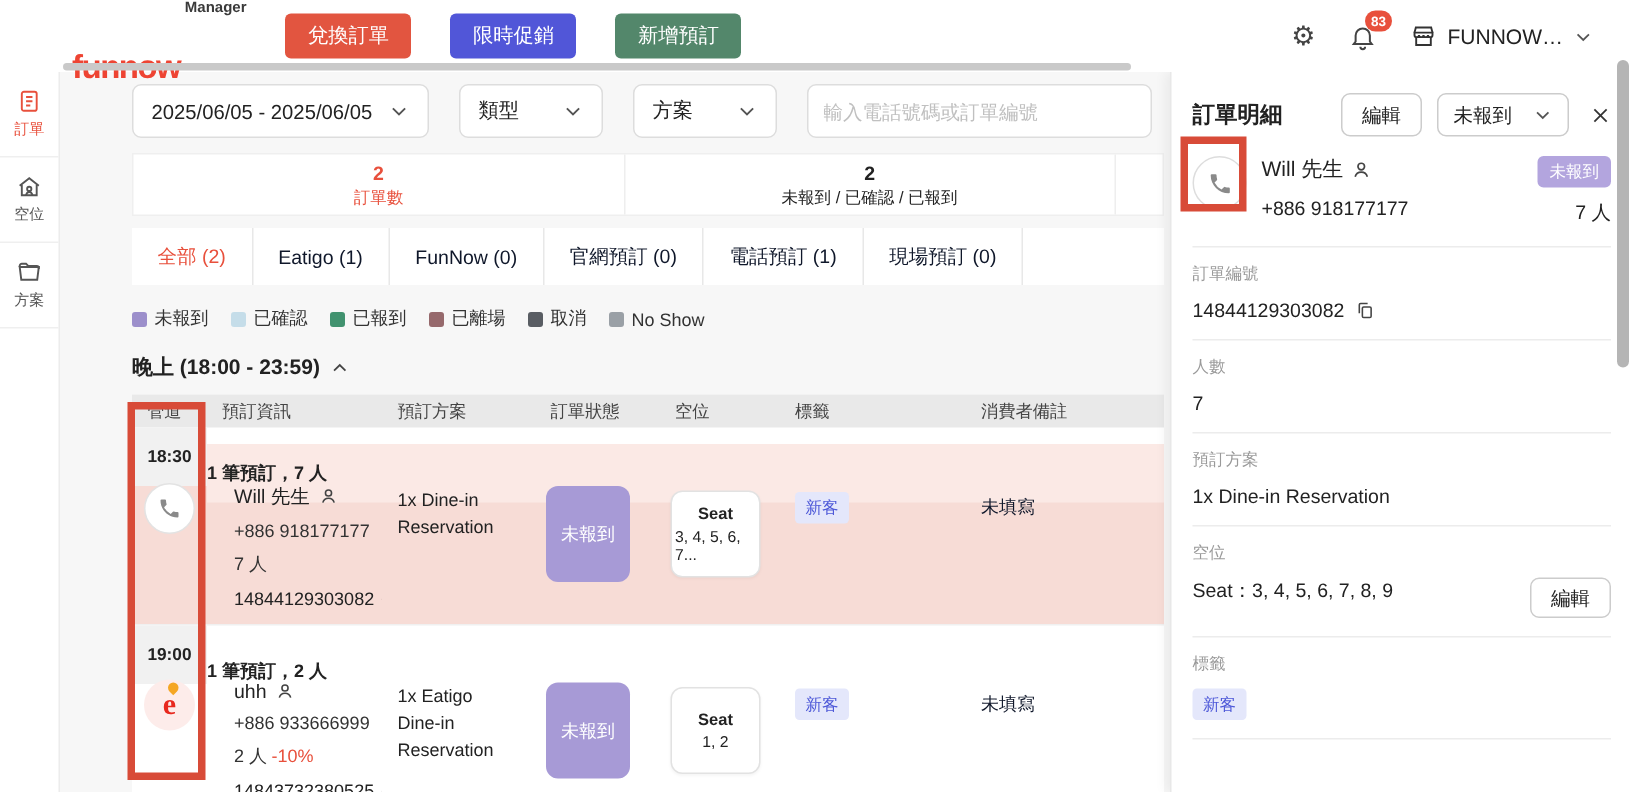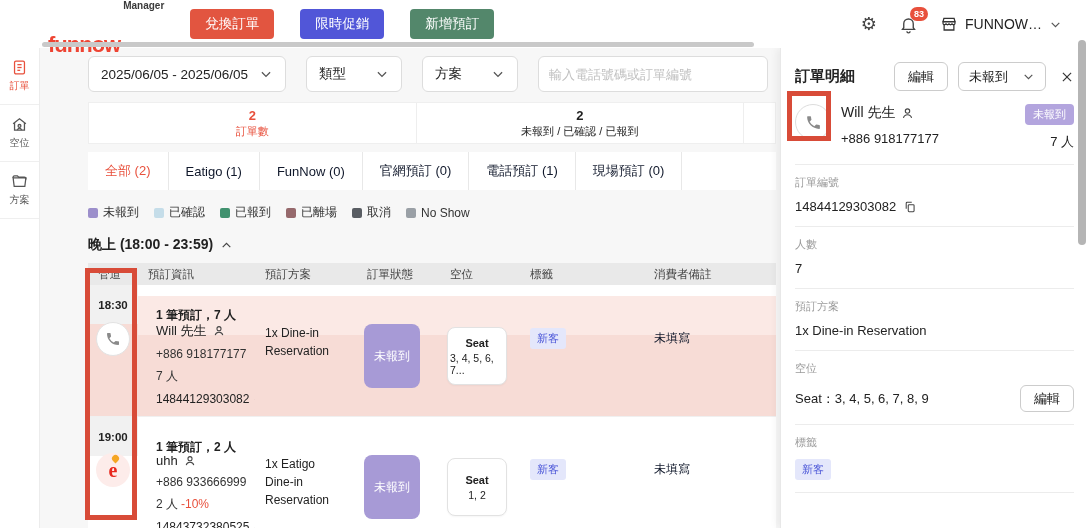--- a/index.html
+++ b/index.html
@@ -57,21 +57,21 @@
 
   .section-title { margin-top:15px; font-size:14px; font-weight:bold; color:#222; display:flex; align-items:center; gap:7px; }
 
   
   .tbl { margin-top:9px; width:688px; background:#fff; font-size:12px; }
   .tr { display:grid; grid-template-columns:50px 117px 102px 83px 80px 124px 1fr; }
   .thead { background:#e9e9e9; height:22px; align-items:center; color:#444; font-size:11.5px; }
   .thead > div { padding-left:10px; }
   .group-row { height:25px; align-items:center; border-bottom:1px solid #f3dcd8; }
   .time-cell { background:#f1f1f1; height:100%; display:flex; align-items:center; justify-content:center; font-weight:bold; font-size:11.5px; color:#222; }
-  .group-summary { grid-column:2 / 8; font-weight:bold; padding-left:18px; font-size:12px;margin-top:22px; }
+  .group-summary { grid-column:2 / 8; font-weight:bold; font-size:12px;margin-top:22px; }
   .g1 .group-summary { background:#fbe9e5; height:100%; display:flex; align-items:center; }
   .g2 .group-summary { background:#fff; height:100%; display:flex; align-items:center; }
   .g2.group-row { border-bottom:1px solid #f0f0f0; border-top:1px solid #f0f0f0; }
   .detail-row { min-height:90px; padding:12px 0 10px; }
   .row-selected { background:#f7dcd6; }
   .chan-cell { display:flex; justify-content:center; }
   .chan-circle { width:34px; height:34px; border-radius:50%; background:#fff; border:1px solid #e3e3e3; display:flex; align-items:center; justify-content:center; }
   .chan-eatigo { width:34px; height:34px; border-radius:50%; background:#fdecea; display:flex; align-items:center; justify-content:center; position:relative; }
   .eatigo-e { color:#e8281e; font-weight:bold; font-size:20px; font-family:"Liberation Serif","DejaVu Serif",serif; line-height:20px; }
   .eatigo-flame { position:absolute; top:2px; left:16px; width:7px; height:7px; background:#f5a623; border-radius:50% 50% 50% 0; transform:rotate(-45deg); }
@@ -104,21 +104,21 @@
   .cust-info { margin-left:10px; }
   .cust-name { display:flex; align-items:center; gap:5px; font-size:14px; color:#222; }
   .cust-phone { font-size:13px; color:#222; margin-top:9px; }
   .cust-right { margin-left:auto; display:flex; flex-direction:column; align-items:flex-end; gap:8px; }
   .p-badge { background:#b3a5de; color:#fff; font-size:11px; padding:3px 8px; border-radius:4px; }
   .cust-party { font-size:13px; color:#222; }
   .p-divider { border-top:1px solid #ececec; margin-top:13px; }
   .p-field { padding:10px 0 12px; border-bottom:1px solid #ececec; }
   .p-label { font-size:11px; color:#9a9a9a; }
   .p-value { font-size:13px; color:#222; margin-top:9px; }
-  .p-row { display:flex; align-items:center; }
+  .p-row { display:flex; align-items:flex-start; }
   .p-row .btn-outline { margin-left:auto; height:27px; }
   .order-copy { display:flex; align-items:center; gap:7px; }
 
   
   .vscroll { position:absolute; right:2px; top:40px; width:8px; height:205px; background:#b5b5b5; border-radius:4px; z-index:30; }
   .anno { position:absolute; border:5px solid #d84b38; z-index:40; pointer-events:none; }
   .anno-col { left:85px; top:268px; width:52px; height:252px; }
   .anno-phone { left:787px; top:91px; width:44px; height:50px; }
 </style>
 </head>

